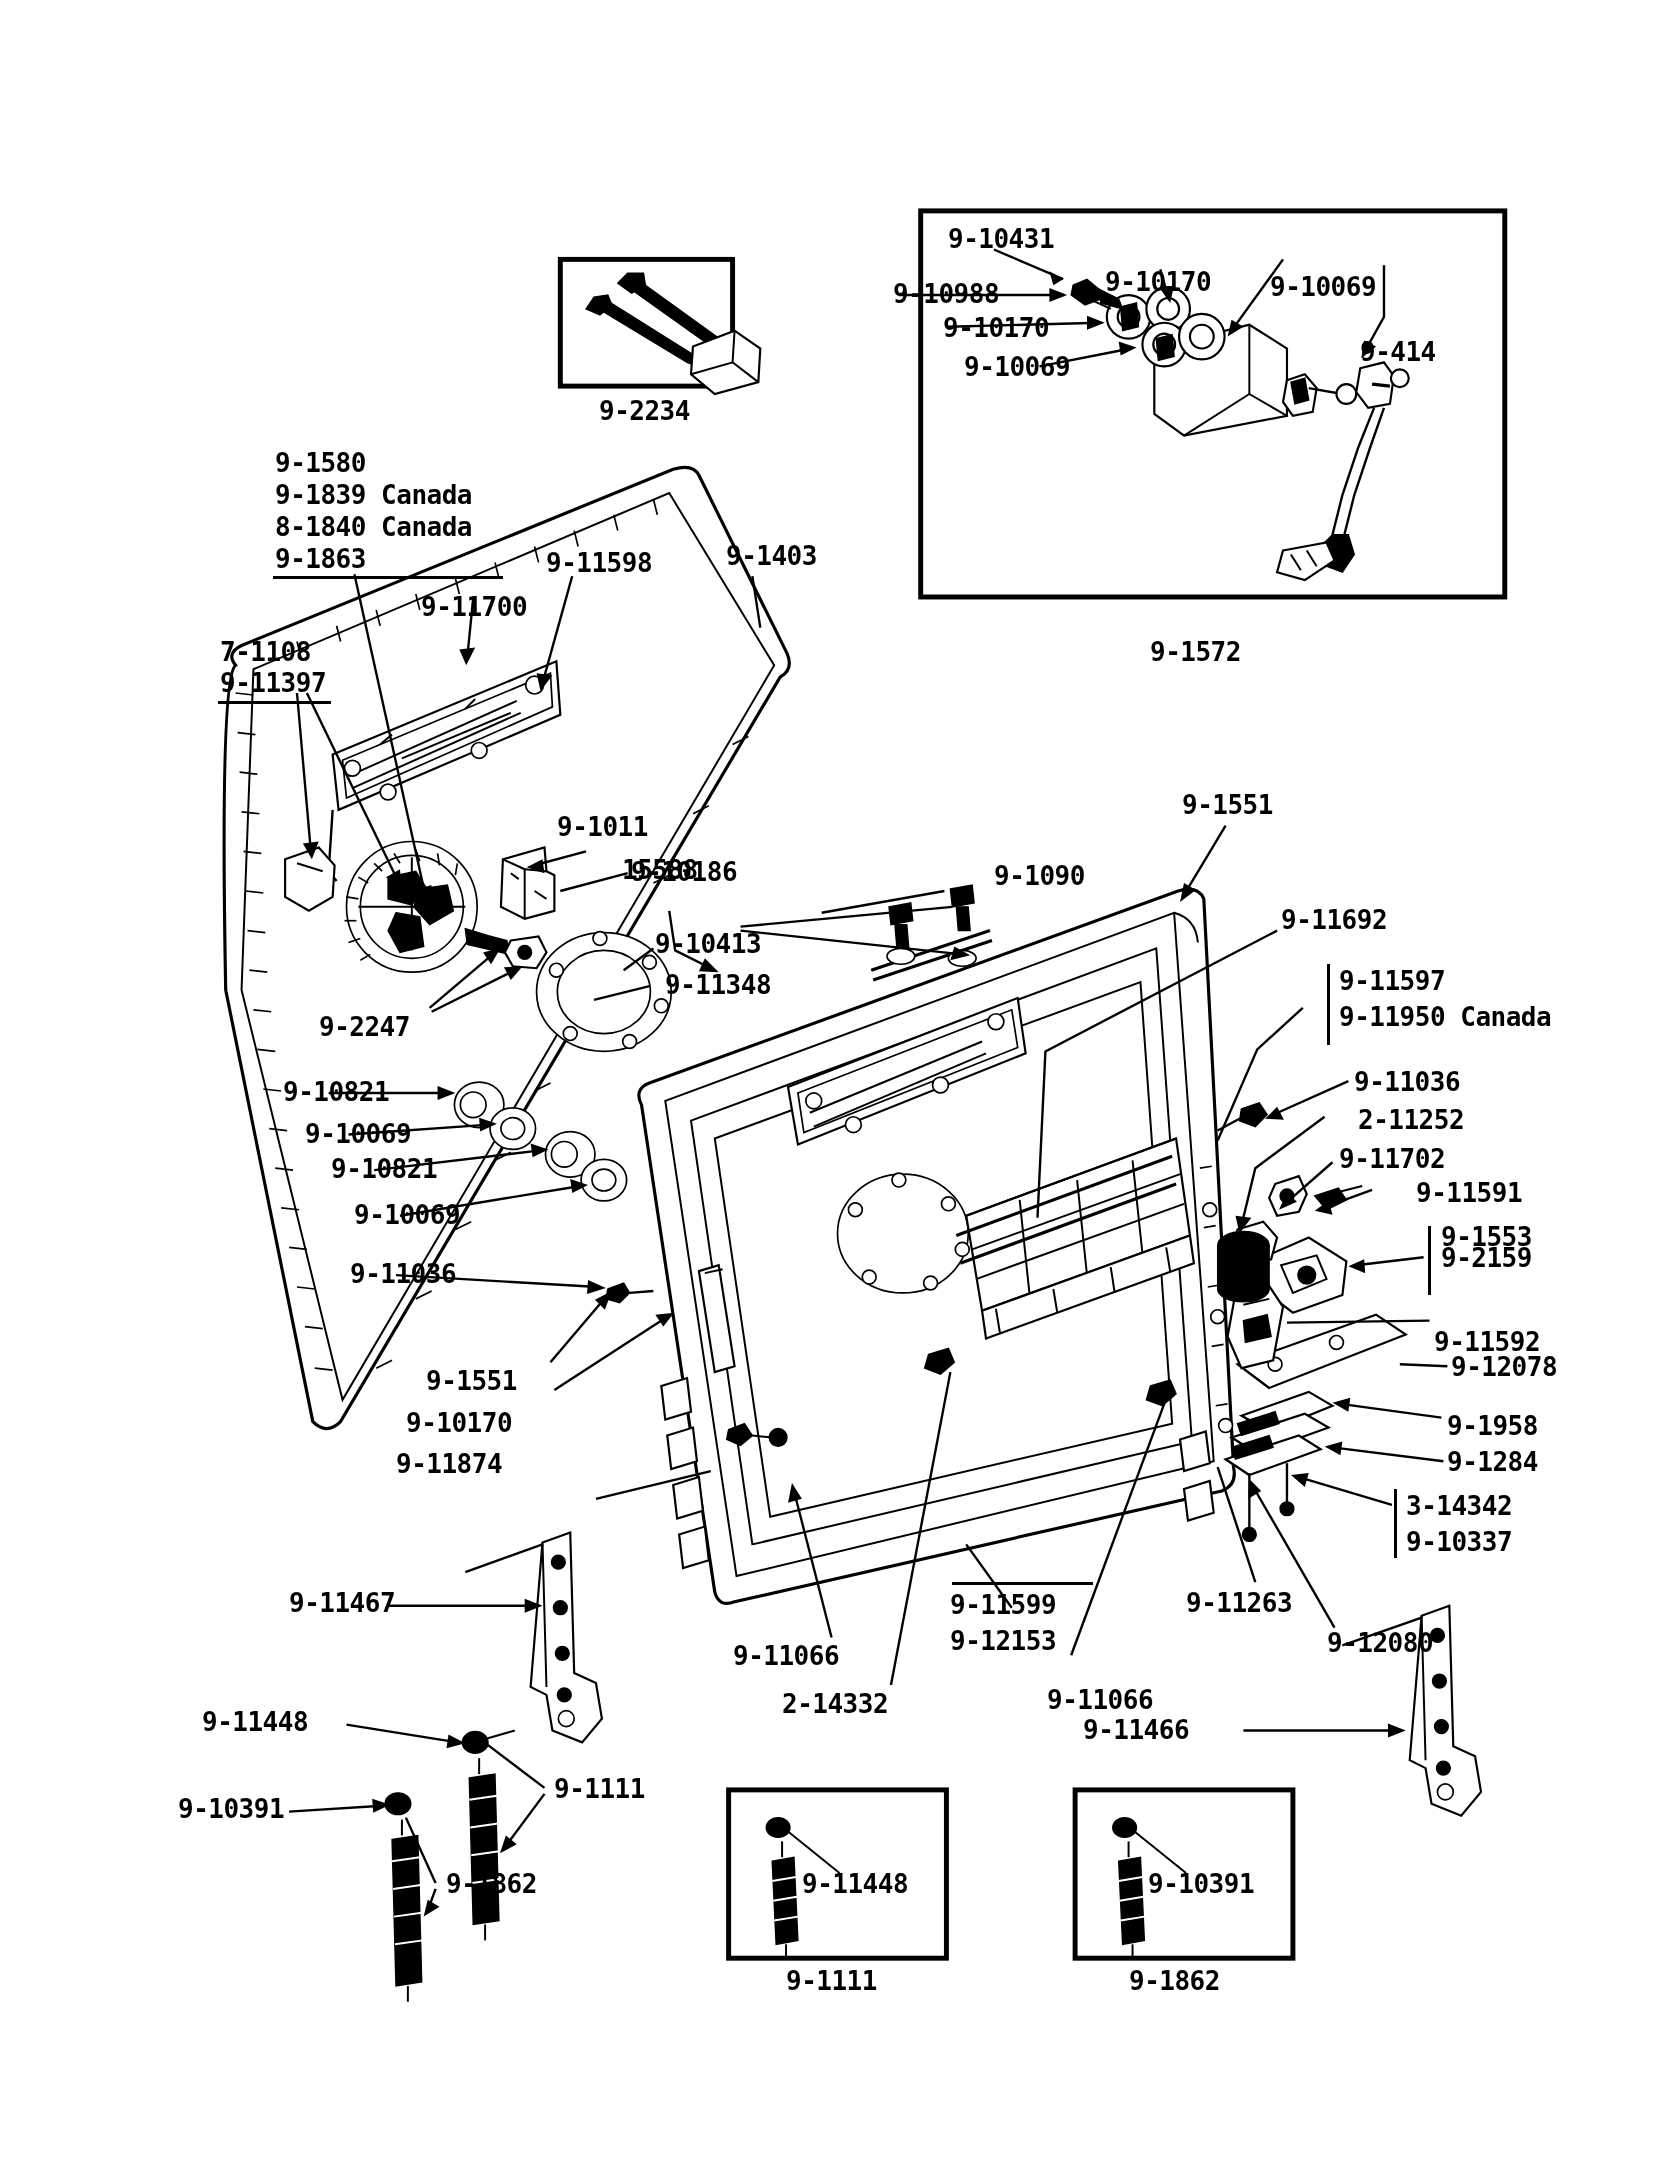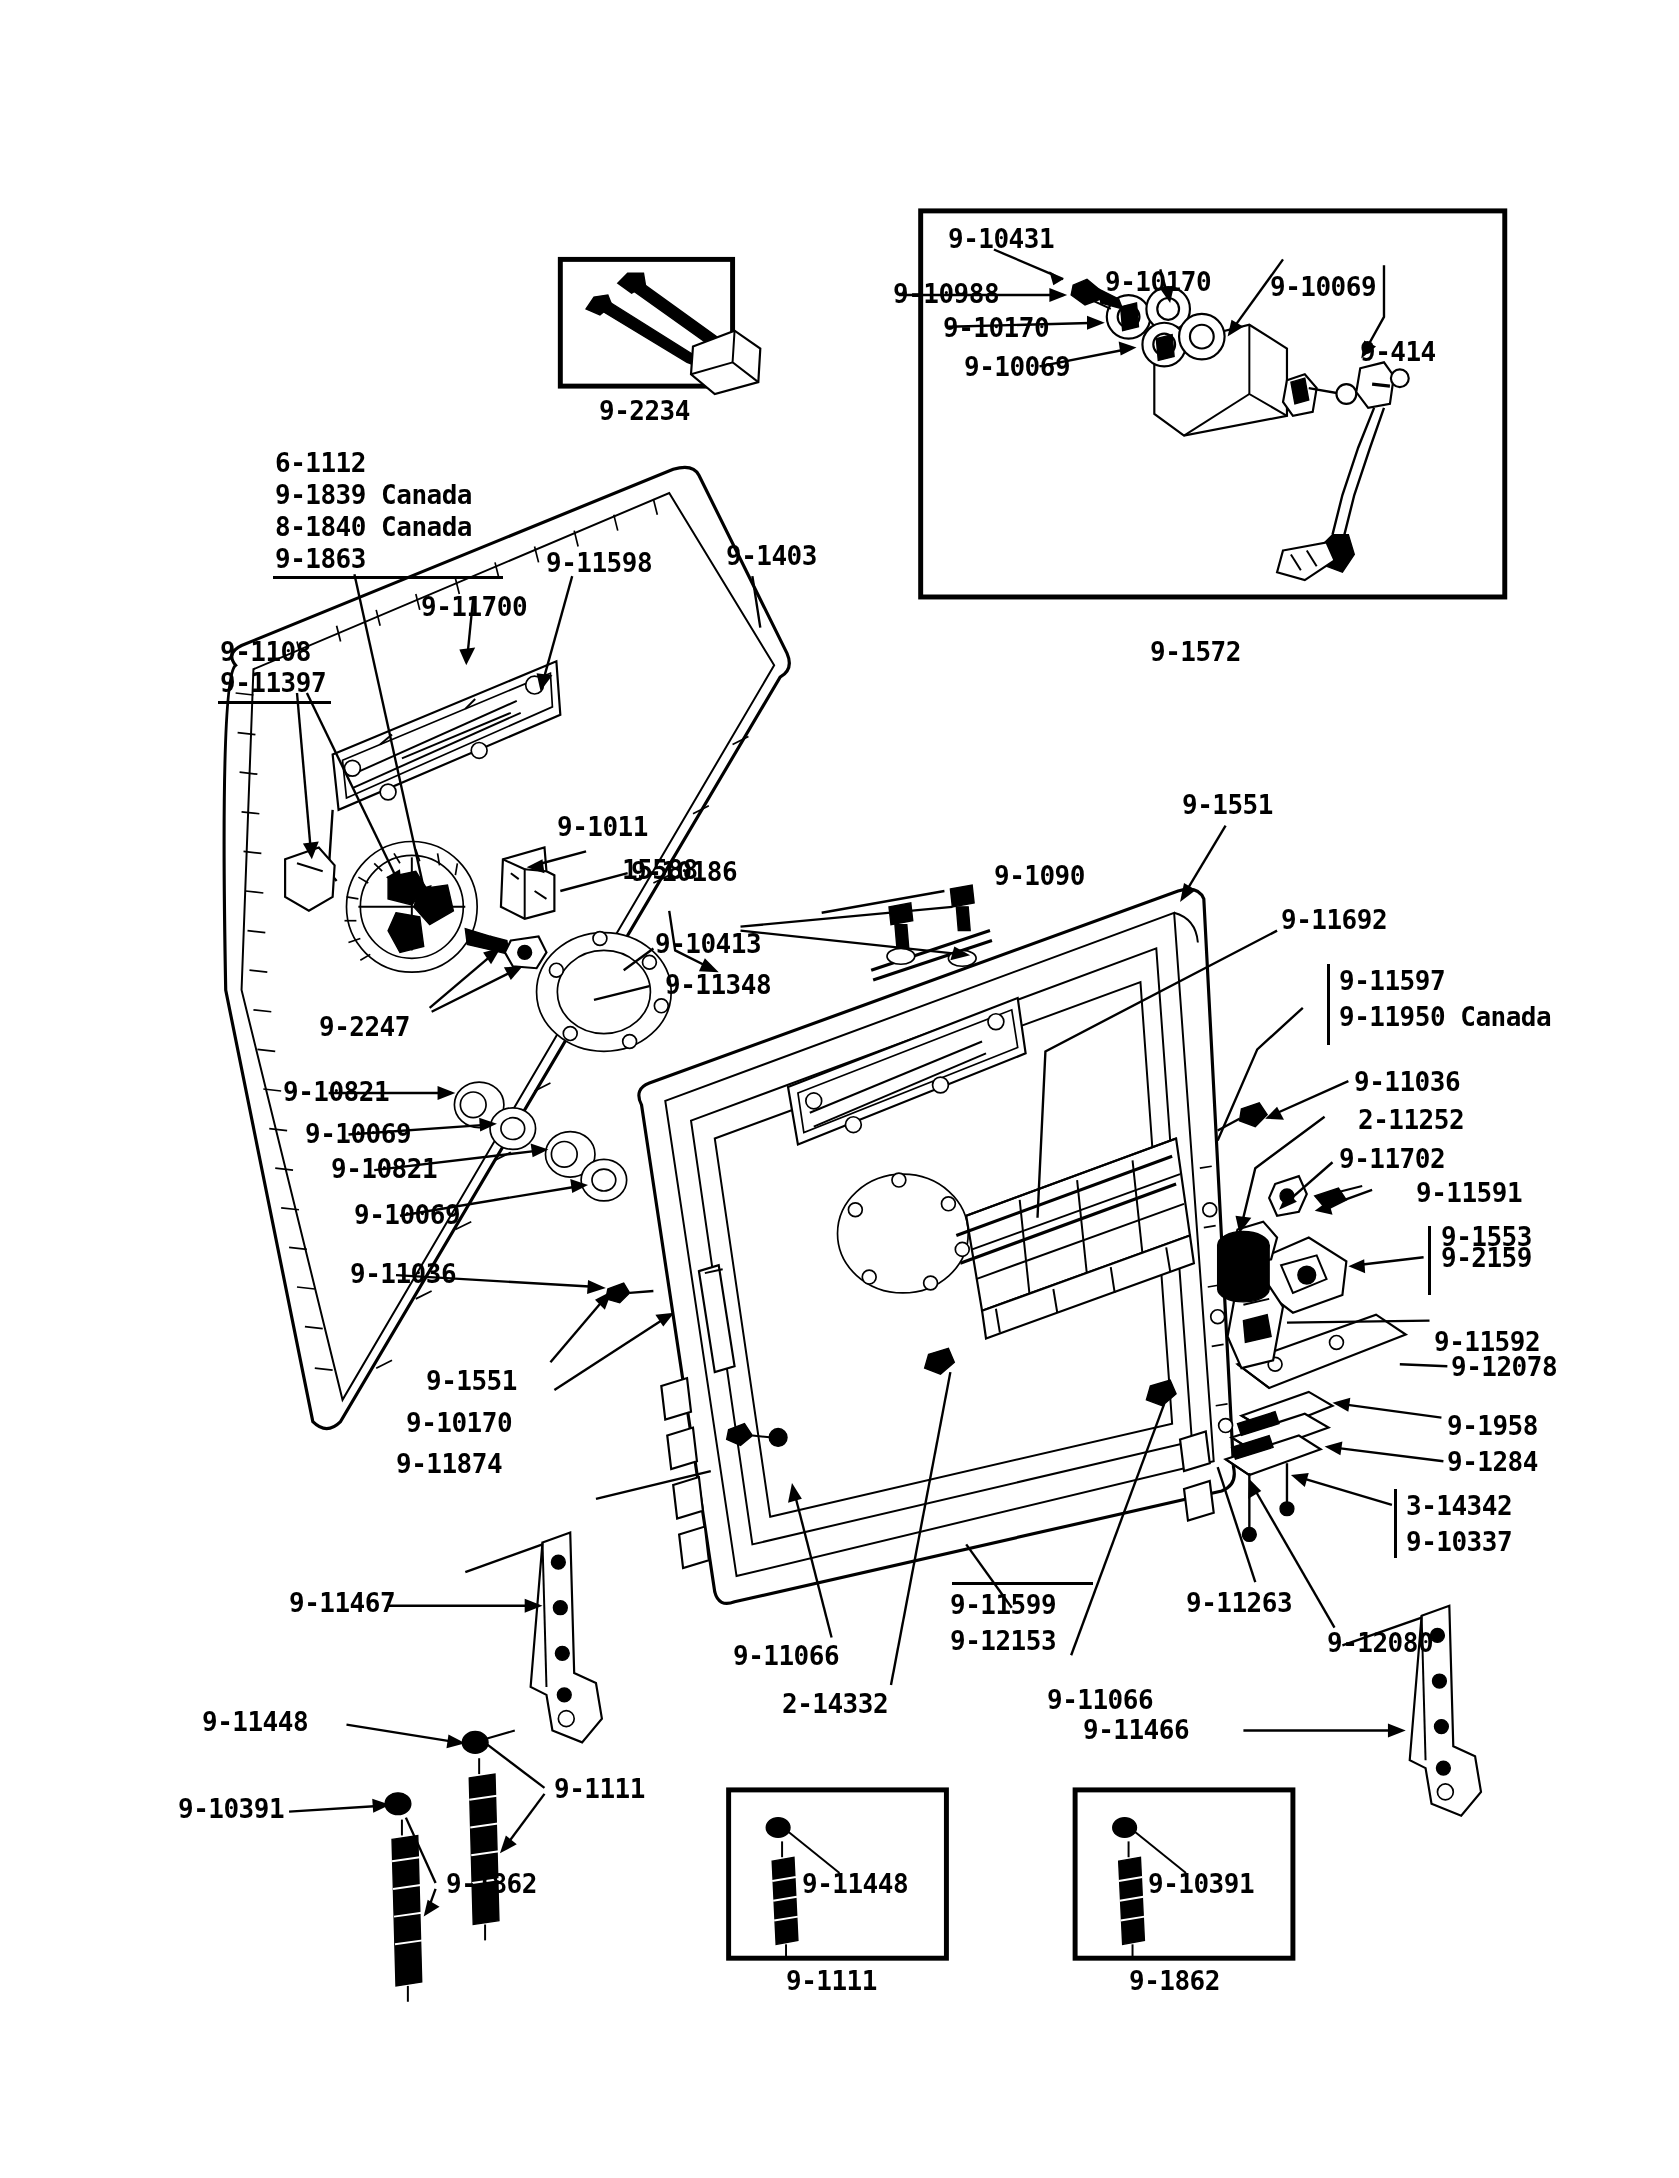--- a/index.html
+++ b/index.html
@@ -552,31 +552,31 @@
 
   <div class="lbl" style="left:948px;top:226px;">9-10431</div>
   <div class="lbl" style="left:1105px;top:269px;">9-10170</div>
   <div class="lbl" style="left:893px;top:281px;">9-10988</div>
   <div class="lbl" style="left:1270px;top:274px;">9-10069</div>
   <div class="lbl" style="left:943px;top:315px;">9-10170</div>
   <div class="lbl" style="left:964px;top:354px;">9-10069</div>
   <div class="lbl" style="left:1360px;top:319px;margin-top:20px;">9-414</div>
   <div class="lbl" style="left:1150px;top:639px;">9-1572</div>
 
-  <div class="lbl" style="left:275px;top:450px;">6-1112</div>
+  <div class="lbl" style="left:275px;top:450px;">9-1580</div>
   <div class="lbl" style="left:275px;top:482px;">9-1839 Canada</div>
   <div class="lbl" style="left:275px;top:514px;">8-1840 Canada</div>
   <div class="lbl" style="left:275px;top:546px;">9-1863</div>
   <div class="underl" style="left:273px;top:576px;width:230px;"></div>
 
   <div class="lbl" style="left:421px;top:594px;">9-11700</div>
   <div class="lbl" style="left:546px;top:550px;">9-11598</div>
   <div class="lbl" style="left:726px;top:543px;">9-1403</div>
 
-  <div class="lbl" style="left:220px;top:639px;">9-1108</div>
+  <div class="lbl" style="left:220px;top:639px;">7-1108</div>
   <div class="lbl" style="left:220px;top:670px;">9-11397</div>
   <div class="underl" style="left:218px;top:701px;width:113px;"></div>
 
   <div class="lbl" style="left:557px;top:814px;">9-1011</div>
   <div class="lbl" style="left:631px;top:859px;">9-10186</div>
   <div class="lbl" style="left:655px;top:931px;">9-10413</div>
   <div class="lbl" style="left:665px;top:972px;">9-11348</div>
   <div class="lbl" style="left:319px;top:1014px;">9-2247</div>
 
   <div class="lbl" style="left:283px;top:1079px;">9-10821</div>

